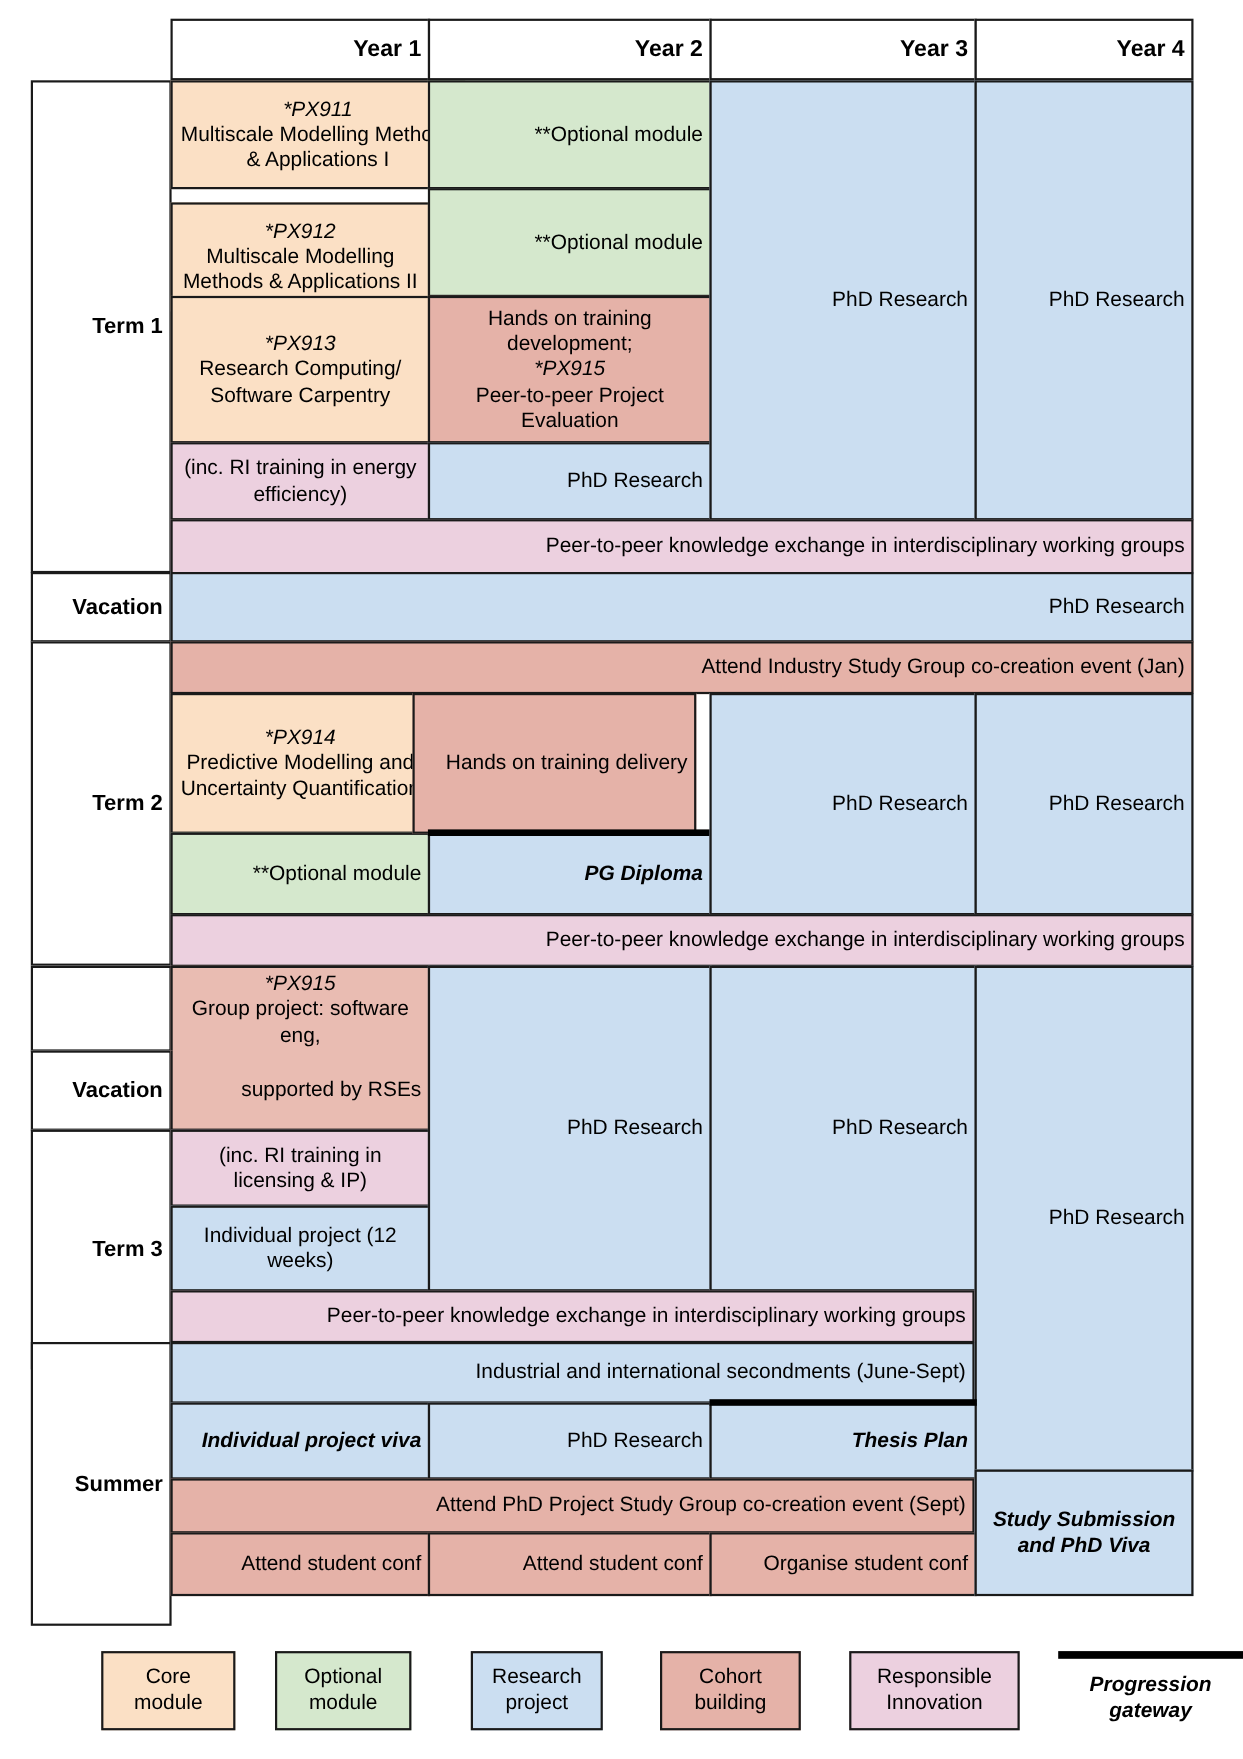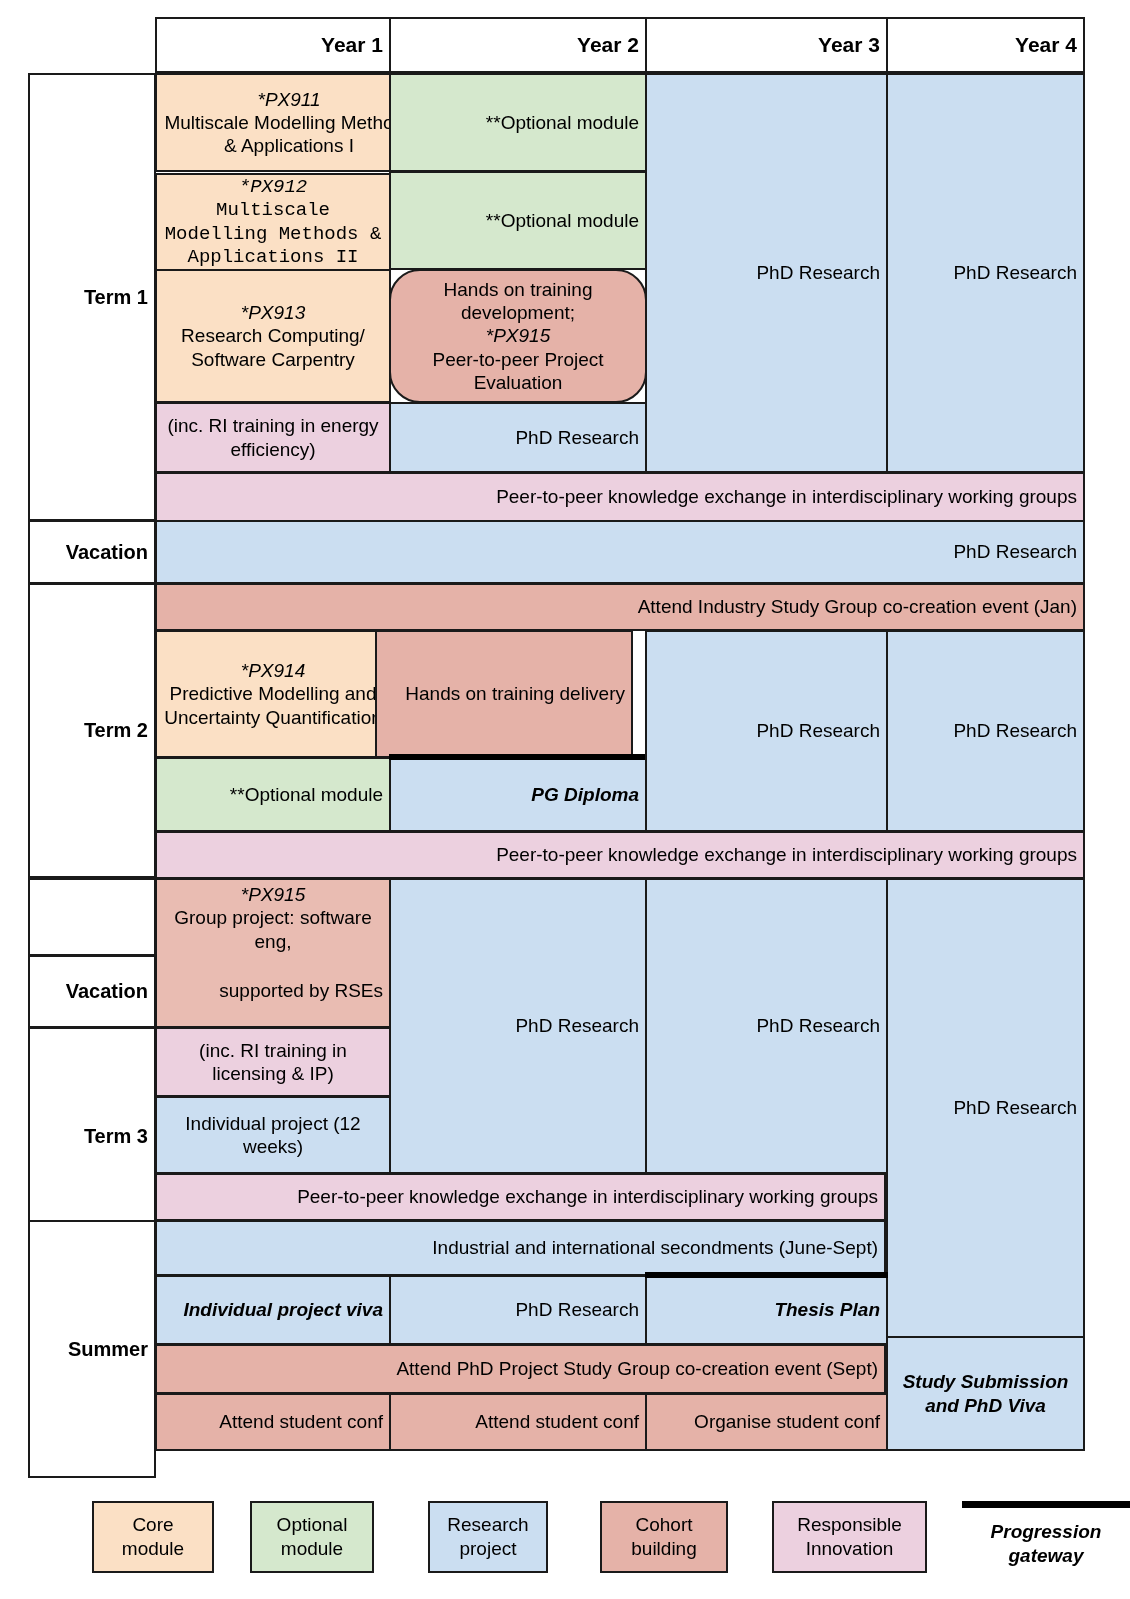--- a/index.html
+++ b/index.html
@@ -73,21 +73,21 @@
 <div class="cell termlbl" style="left:28px;top:73px;width:128px;height:448px;">
   <span>Term 1</span>
 </div>
 
 <div class="cell core" style="left:155px;top:73px;width:268px;height:99px;">
   <span>
       <span class="ital">*PX911</span>
       <span> Multiscale Modelling Methods &amp; Applications I</span>
     </span>
 </div>
-<div class="cell core" style="left:155px;top:173px;width:236px;height:99px;font-family:Liberation Mono, monospace;">
+<div class="cell core" style="left:155px;top:184px;width:236px;height:99px;">
   <span>
       <span class="ital">*PX912</span>
       <span> Multiscale Modelling Methods &amp; Applications II</span>
     </span>
 </div>
 <div class="cell core" style="left:155px;top:269px;width:236px;height:134px;">
   <span>
       <span class="ital">*PX913</span>
       <span> Research Computing/ Software Carpentry</span>
     </span>
@@ -95,21 +95,21 @@
 <div class="cell ri" style="left:155px;top:402px;width:236px;height:71px;">
   <span>(inc. RI training in energy efficiency)</span>
 </div>
 
 <div class="cell optional" style="left:389px;top:73px;width:258px;height:99px;">
   <span>**Optional module</span>
 </div>
 <div class="cell optional" style="left:389px;top:171px;width:258px;height:99px;">
   <span>**Optional module</span>
 </div>
-<div class="cell cohort" style="left:389px;top:269px;width:258px;height:134px;border-radius:31px;">
+<div class="cell cohort" style="left:389px;top:269px;width:258px;height:134px;">
   <span>
       <span>Hands on training development;</span> 
       <span class="ital">*PX915</span>
       <span> Peer-to-peer Project Evaluation</span>
     </span>
 </div>
 <div class="cell research" style="left:389px;top:402px;width:258px;height:71px;">
   <span>PhD Research</span>
 </div>
 

